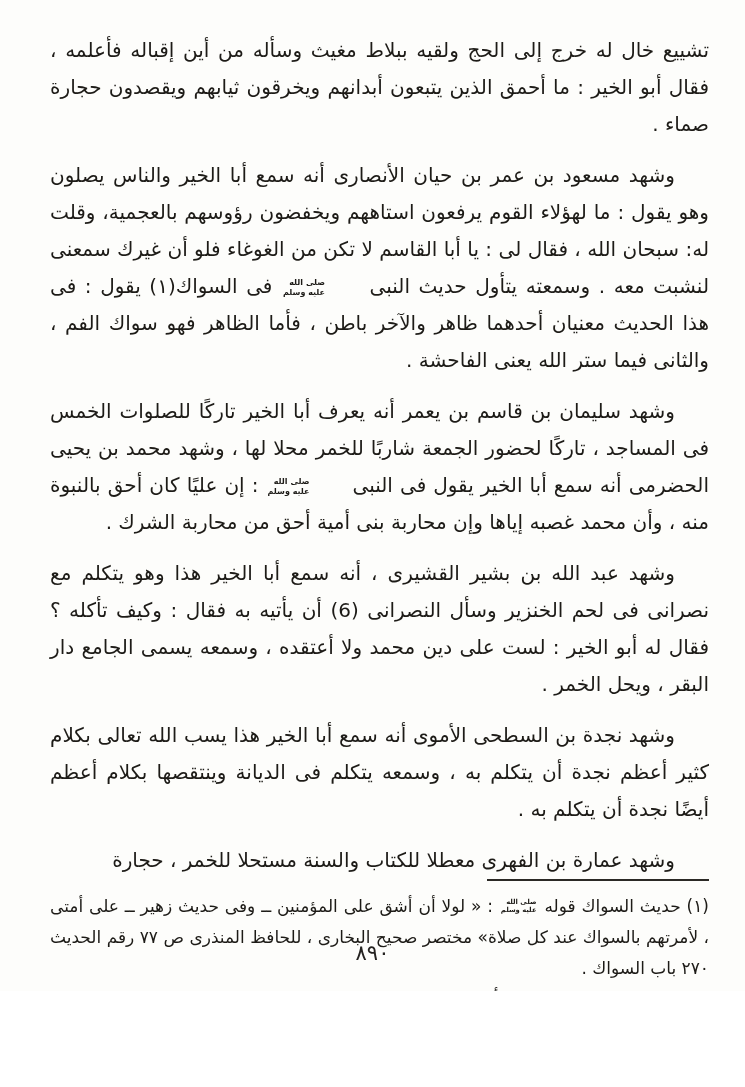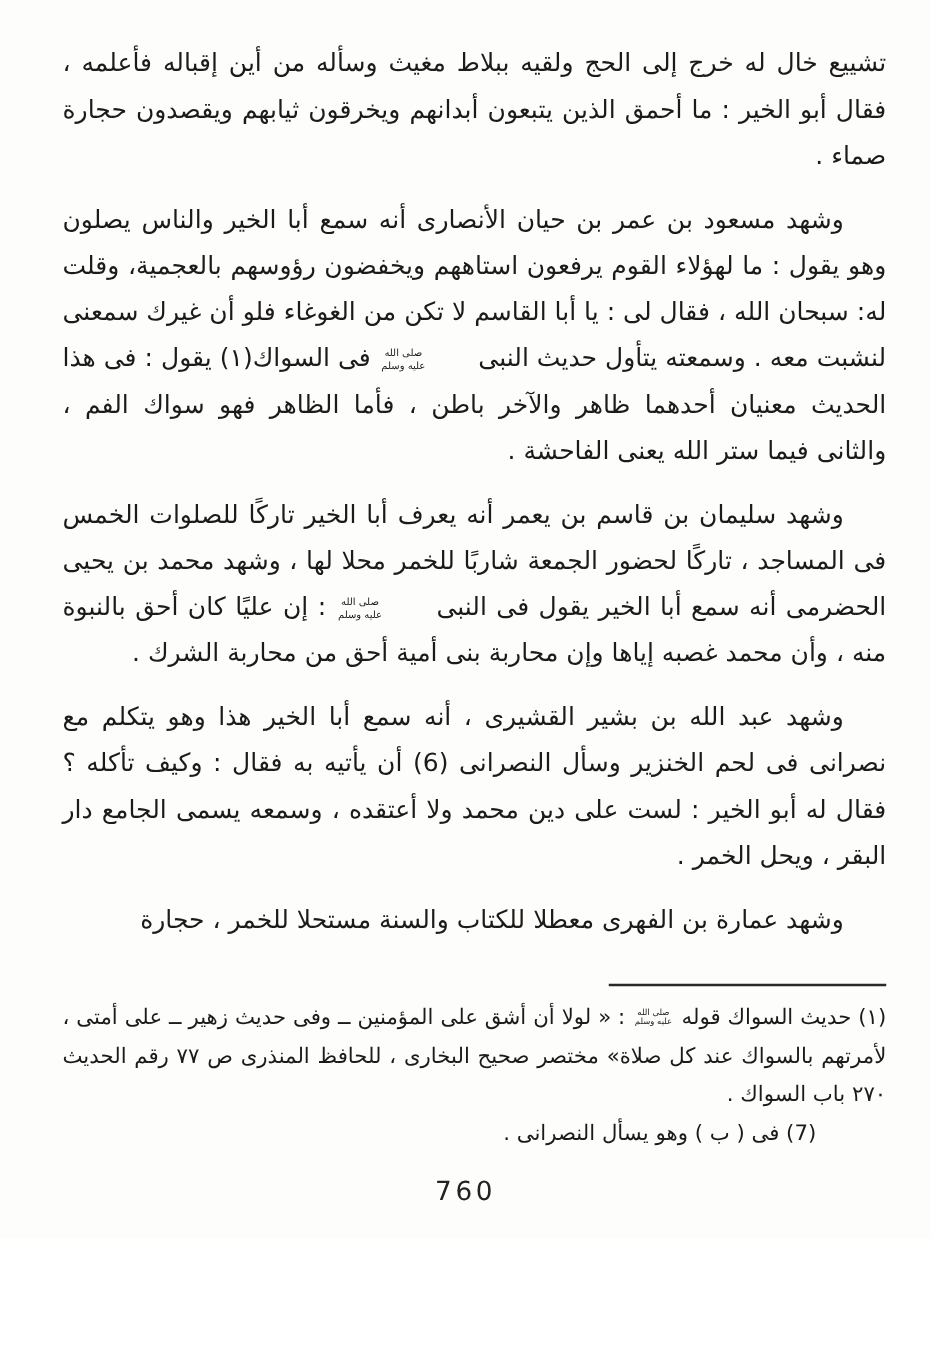--- a/index.html
+++ b/index.html
@@ -44,27 +44,27 @@
     margin: 0;
     font-size: 17px;
     line-height: 31px;
     text-align: justify;
   }
   .footnote.fn2 { padding-right: 56px; text-align: right; }
 
   .saw {
     display: inline-flex;
     flex-direction: column;
-    align-items: center;
     justify-content: center;
     font-size: 0.40em;
     line-height: 1.15;
     vertical-align: middle;
     margin: 0 2px;
     white-space: nowrap;
+    font-weight: bold;
   }
 
   .page-number {
     position: absolute;
     bottom: 26px;
     left: 0;
     right: 0;
     text-align: center;
     font-size: 21px;
     letter-spacing: 3px;
@@ -80,27 +80,28 @@
     <p class="para">تشييع خال له خرج إلى الحج ولقيه ببلاط مغيث وسأله من أين إقباله فأعلمه ، فقال أبو الخير : ما أحمق الذين يتبعون أبدانهم ويخرقون ثيابهم ويقصدون حجارة صماء .</p>
     <p class="para indent">وشهد مسعود بن عمر بن حيان الأنصارى أنه سمع أبا الخير والناس يصلون وهو يقول : ما لهؤلاء القوم يرفعون استاههم ويخفضون رؤوسهم بالعجمية، وقلت له: سبحان الله ، فقال لى : يا أبا القاسم لا تكن من الغوغاء فلو أن غيرك سمعنى لنشبت معه . وسمعته يتأول حديث النبى <span class="saw">
           <span>صلى الله</span>
           <span>عليه وسلم</span>
         </span> فى السواك(١) يقول : فى هذا الحديث معنيان أحدهما ظاهر والآخر باطن ، فأما الظاهر فهو سواك الفم ، والثانى فيما ستر الله يعنى الفاحشة .</p>
     <p class="para indent">وشهد سليمان بن قاسم بن يعمر أنه يعرف أبا الخير تاركًا للصلوات الخمس فى المساجد ، تاركًا لحضور الجمعة شاربًا للخمر محلا لها ، وشهد محمد بن يحيى الحضرمى أنه سمع أبا الخير يقول فى النبى <span class="saw">
           <span>صلى الله</span>
           <span>عليه وسلم</span>
         </span> : إن عليًا كان أحق بالنبوة منه ، وأن محمد غصبه إياها وإن محاربة بنى أمية أحق من محاربة الشرك .</p>
     <p class="para indent">وشهد عبد الله بن بشير القشيرى ، أنه سمع أبا الخير هذا وهو يتكلم مع نصرانى فى لحم الخنزير وسأل النصرانى (6) أن يأتيه به فقال : وكيف تأكله ؟ فقال له أبو الخير : لست على دين محمد ولا أعتقده ، وسمعه يسمى الجامع دار البقر ، ويحل الخمر .</p>
+    <p class="para indent">وشهد نجدة بن السطحى الأموى أنه سمع أبا الخير هذا يسب الله تعالى بكلام كثير أعظم نجدة أن يتكلم به ، وسمعه يتكلم فى الديانة وينتقصها بكلام أعظم أيضًا نجدة أن يتكلم به .</p>
     <p class="para indent last">وشهد عمارة بن الفهرى معطلا للكتاب والسنة مستحلا للخمر ، حجارة</p>
   </div>
 
   <div class="footnotes">
     <div class="fn-divider"></div>
     <p class="footnote">(١) حديث السواك قوله <span class="saw">
           <span>صلى الله</span>
           <span>عليه وسلم</span>
         </span> : « لولا أن أشق على المؤمنين ــ وفى حديث زهير ــ على أمتى ، لأمرتهم بالسواك عند كل صلاة» مختصر صحيح البخارى ، للحافظ المنذرى ص ٧٧ رقم الحديث ٢٧٠ باب السواك .</p>
     <p class="footnote fn2">(7) فى ( ب ) وهو يسأل النصرانى .</p>
   </div>
 
-  <div class="page-number">760</div>
+  <div class="page-number">٨٩٠</div>
 
 </div>
 
 </body></html>

